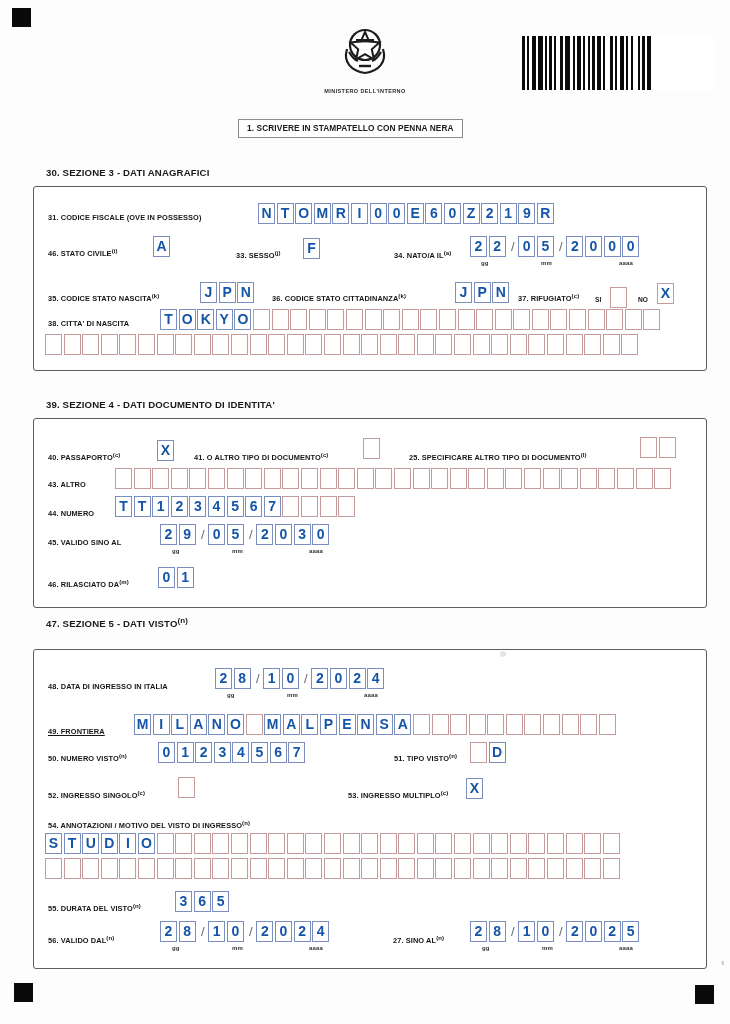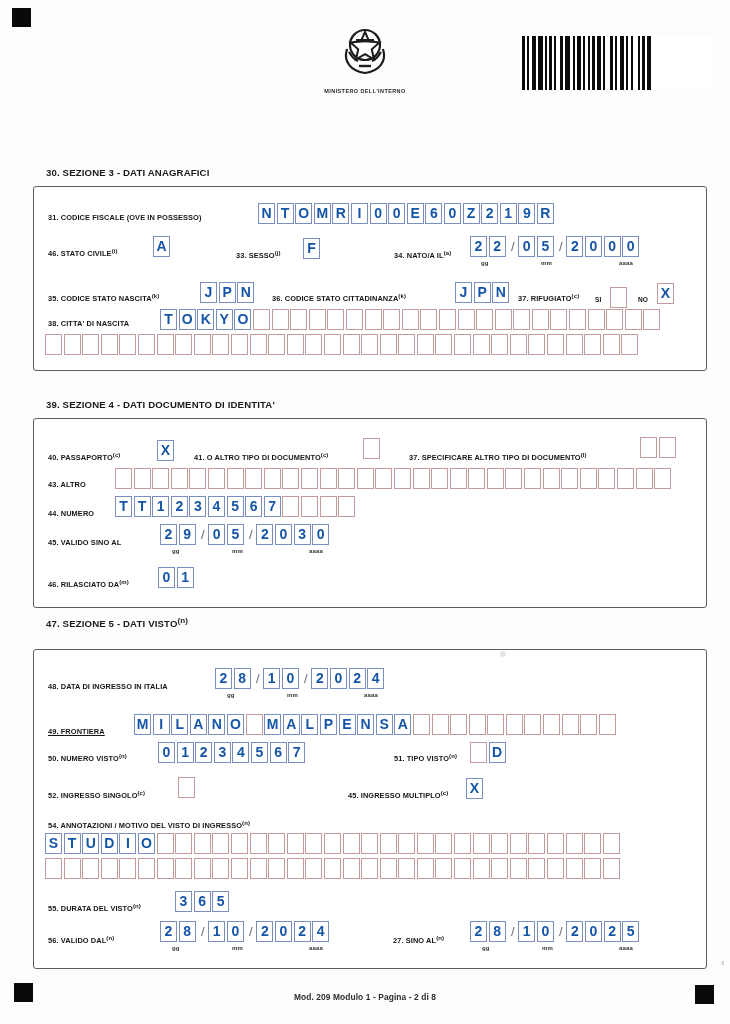--- a/index.html
+++ b/index.html
@@ -266,20 +266,21 @@
         <i style="width: 2px;"></i>
         <u style="width: 2px;"></u>
         <i style="width: 3px;"></i>
         <u style="width: 2px;"></u>
         <i style="width: 4px;"></i>
         <u style="width: 2px;"></u>
       </div>
   </div>
 
 
+  <div class="instrbox">1. SCRIVERE IN STAMPATELLO CON PENNA NERA</div>
 
   <div class="section-title" style="left:46px; top:167px;">30. SEZIONE 3 - DATI ANAGRAFICI</div>
   <div class="panel" id="panel3" style="left:33px; top:186px; width:674px; height:185px;"></div>
 
   <div class="lbl" style="left:48px; top:213px;">31. CODICE FISCALE (OVE IN POSSESSO)</div>
   <div class="boxrow" id="r31" style="left:258px; top:203px;">
       <div class="bx blue">N</div>
       <div class="bx blue">T</div>
       <div class="bx blue">O</div>
       <div class="bx blue">M</div>
@@ -411,21 +412,21 @@
 
   <div class="section-title" style="left:46px; top:399px;">39. SEZIONE 4 - DATI DOCUMENTO DI IDENTITA'</div>
   <div class="panel" id="panel4" style="left:33px; top:418px; width:674px; height:190px;"></div>
 
   <div class="lbl" style="left:48px; top:452px;"><span>40. PASSAPORTO</span><sup>(c)</sup></div>
   <div class="single" id="r40" style="left:157px; top:440px; border-color:#7a8fc0;">X</div>
 
   <div class="lbl" style="left:194px; top:452px;"><span>41. O ALTRO TIPO DI DOCUMENTO</span><sup>(c)</sup></div>
   <div class="single" id="r41" style="left:363px; top:438px;"></div>
 
-  <div class="lbl" style="left:409px; top:452px;"><span>37. SPECIFICARE ALTRO TIPO DI DOCUMENTO</span><sup>(l)</sup></div>
+  <div class="lbl" style="left:409px; top:452px;"><span>25. SPECIFICARE ALTRO TIPO DI DOCUMENTO</span><sup>(l)</sup></div>
   <div class="boxrow" id="r42" style="left:640px; top:437px;">
       <div class="bx"></div>
       <div class="bx"></div>
     </div>
 
   <div class="lbl" style="left:48px; top:480px;">43. ALTRO</div>
   <div class="boxrow" id="r43" style="left:115px; top:468px;">
       <div class="bx"></div>
       <div class="bx"></div>
       <div class="bx"></div>
@@ -563,21 +564,21 @@
 
   <div class="lbl" style="left:394px; top:753px;"><span>51. TIPO VISTO</span><sup>(n)</sup></div>
   <div class="boxrow" id="r51" style="left:470px; top:742px;">
       <div class="bx"></div>
       <div class="bx blue">D</div>
     </div>
 
   <div class="lbl" style="left:48px; top:790px;"><span>52. INGRESSO SINGOLO</span><sup>(c)</sup></div>
   <div class="single" id="r52" style="left:178px; top:777px;"></div>
 
-  <div class="lbl" style="left:348px; top:790px;"><span>45. INGRESSO MULTIPLO</span><sup>(c)</sup></div>
+  <div class="lbl" style="left:348px; top:790px;"><span>53. INGRESSO MULTIPLO</span><sup>(c)</sup></div>
   <div class="single" id="r53" style="left:466px; top:778px; border-color:#7a8fc0;">X</div>
 
   <div class="lbl" style="left:48px; top:820px;"><span>54. ANNOTAZIONI / MOTIVO DEL VISTO DI INGRESSO</span><sup>(n)</sup></div>
   <div class="boxrow" id="r54a" style="left:45px; top:833px;">
       <div class="bx blue">S</div>
       <div class="bx blue">T</div>
       <div class="bx blue">U</div>
       <div class="bx blue">D</div>
       <div class="bx blue">I</div>
       <div class="bx blue">O</div>
@@ -675,16 +676,15 @@
       <div class="sep">/</div>
       <div class="bx blue">2</div>
       <div class="bx blue">0</div>
       <div class="bx blue">2</div>
       <div class="bx blue">5</div>
     </div>
   <div class="sublbl" style="left:482px; top:945px;">gg</div>
   <div class="sublbl" style="left:542px; top:945px;">mm</div>
   <div class="sublbl" style="left:619px; top:945px;">aaaa</div>
 
-  <div class="footer">Mod. 209 Modulo 1 - Pagina - 2 di 8</div>
   <div class="edge-note">6</div>
 
 </div>
 
 </body></html>

